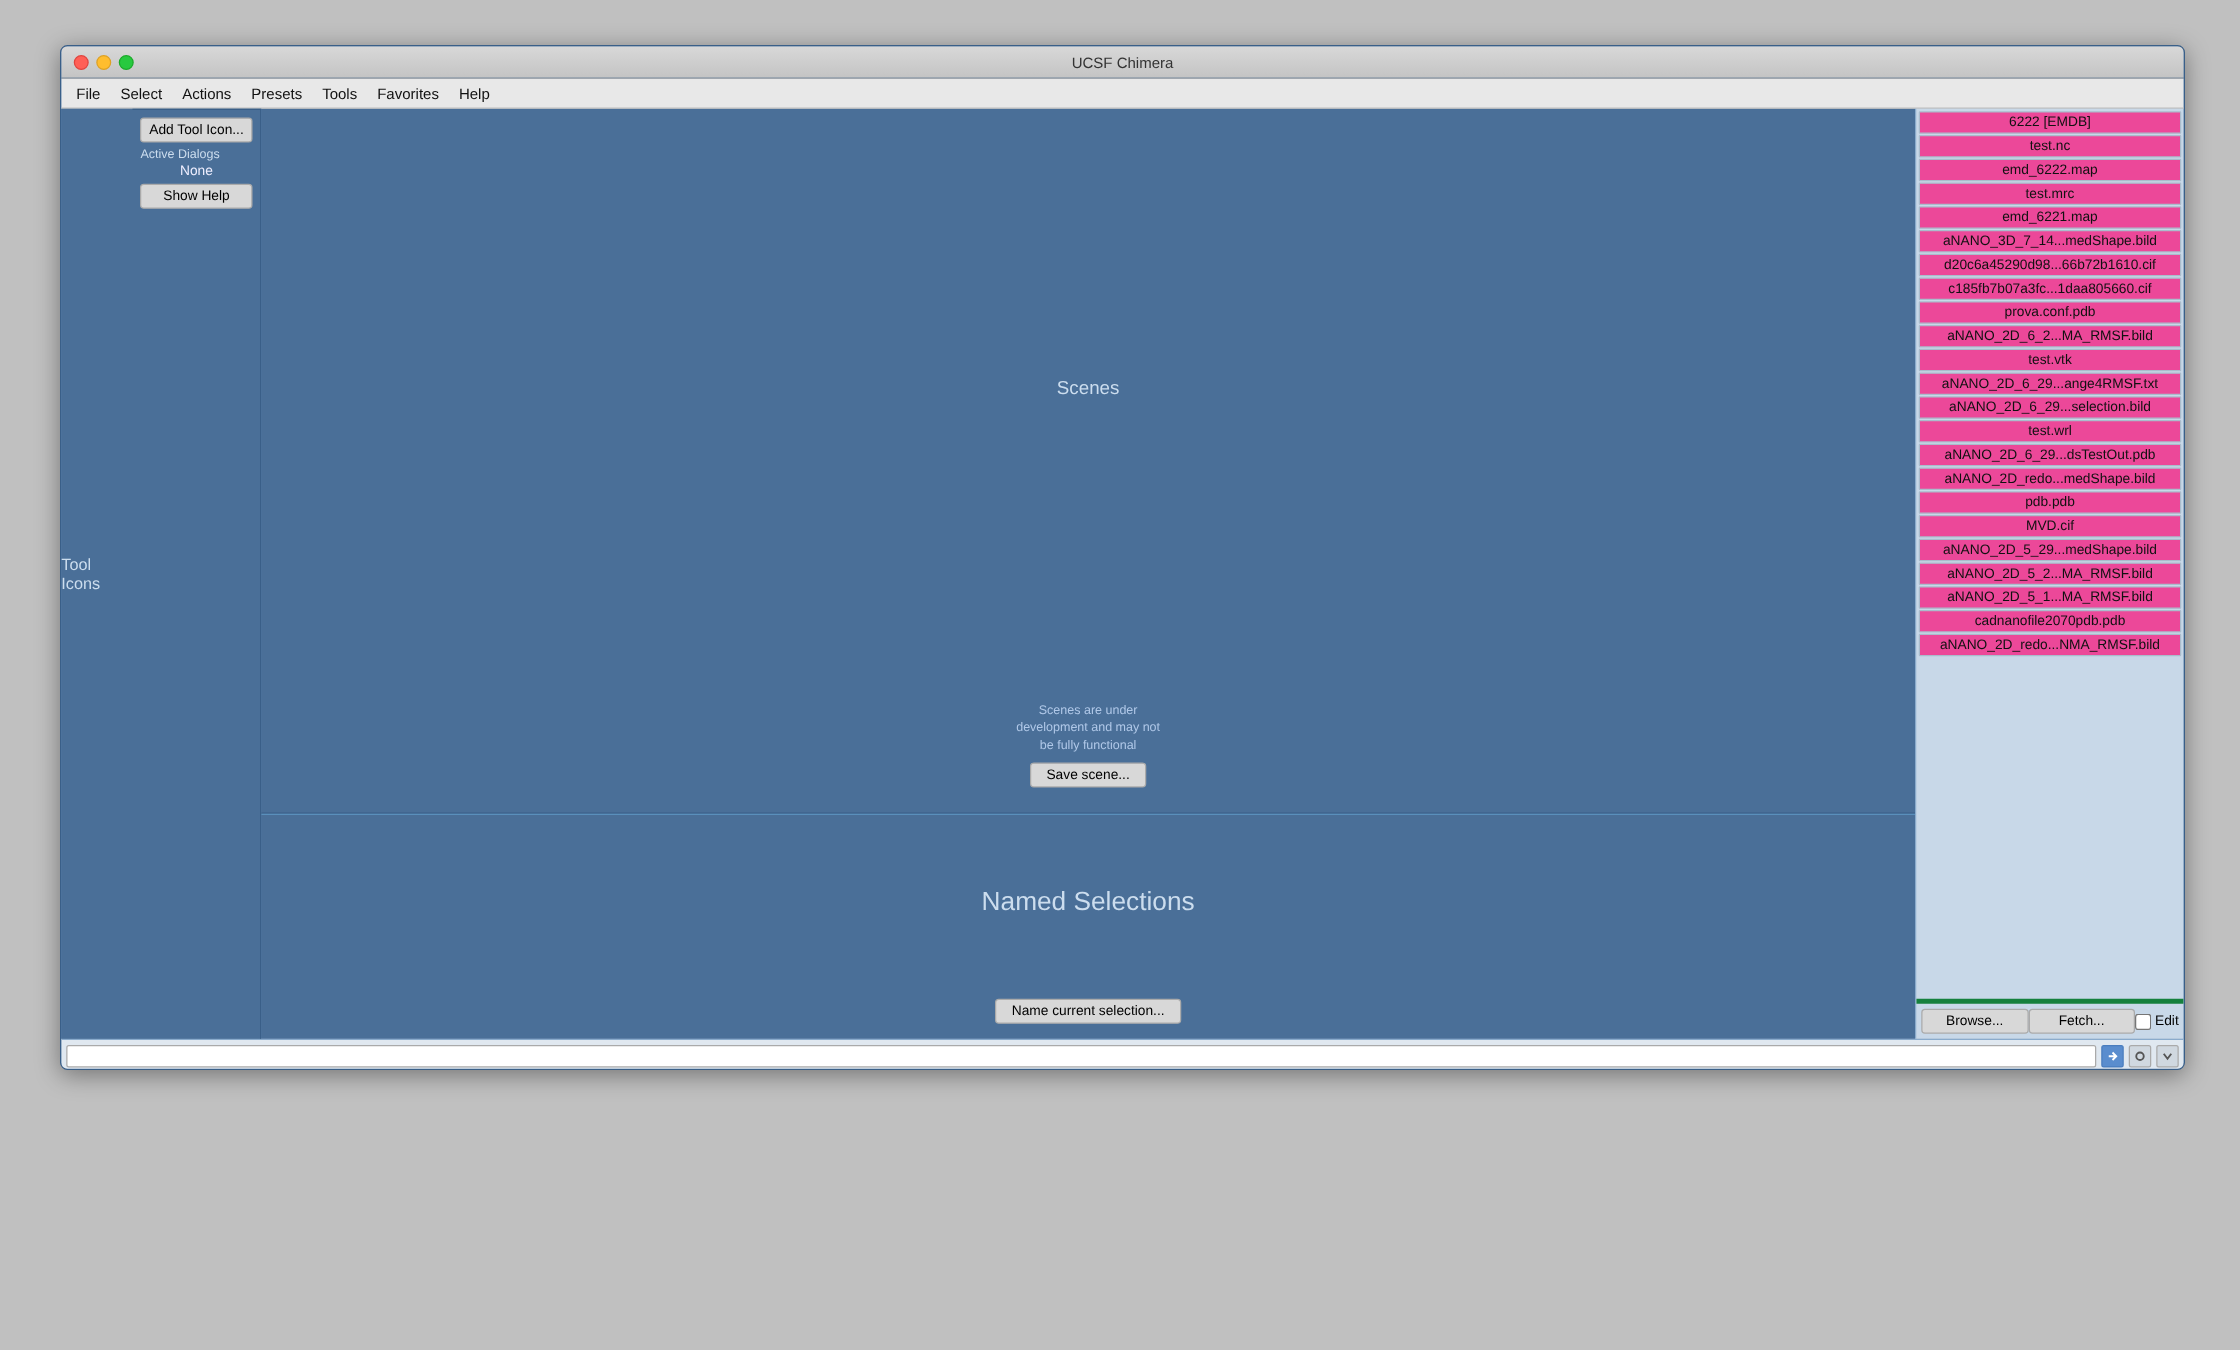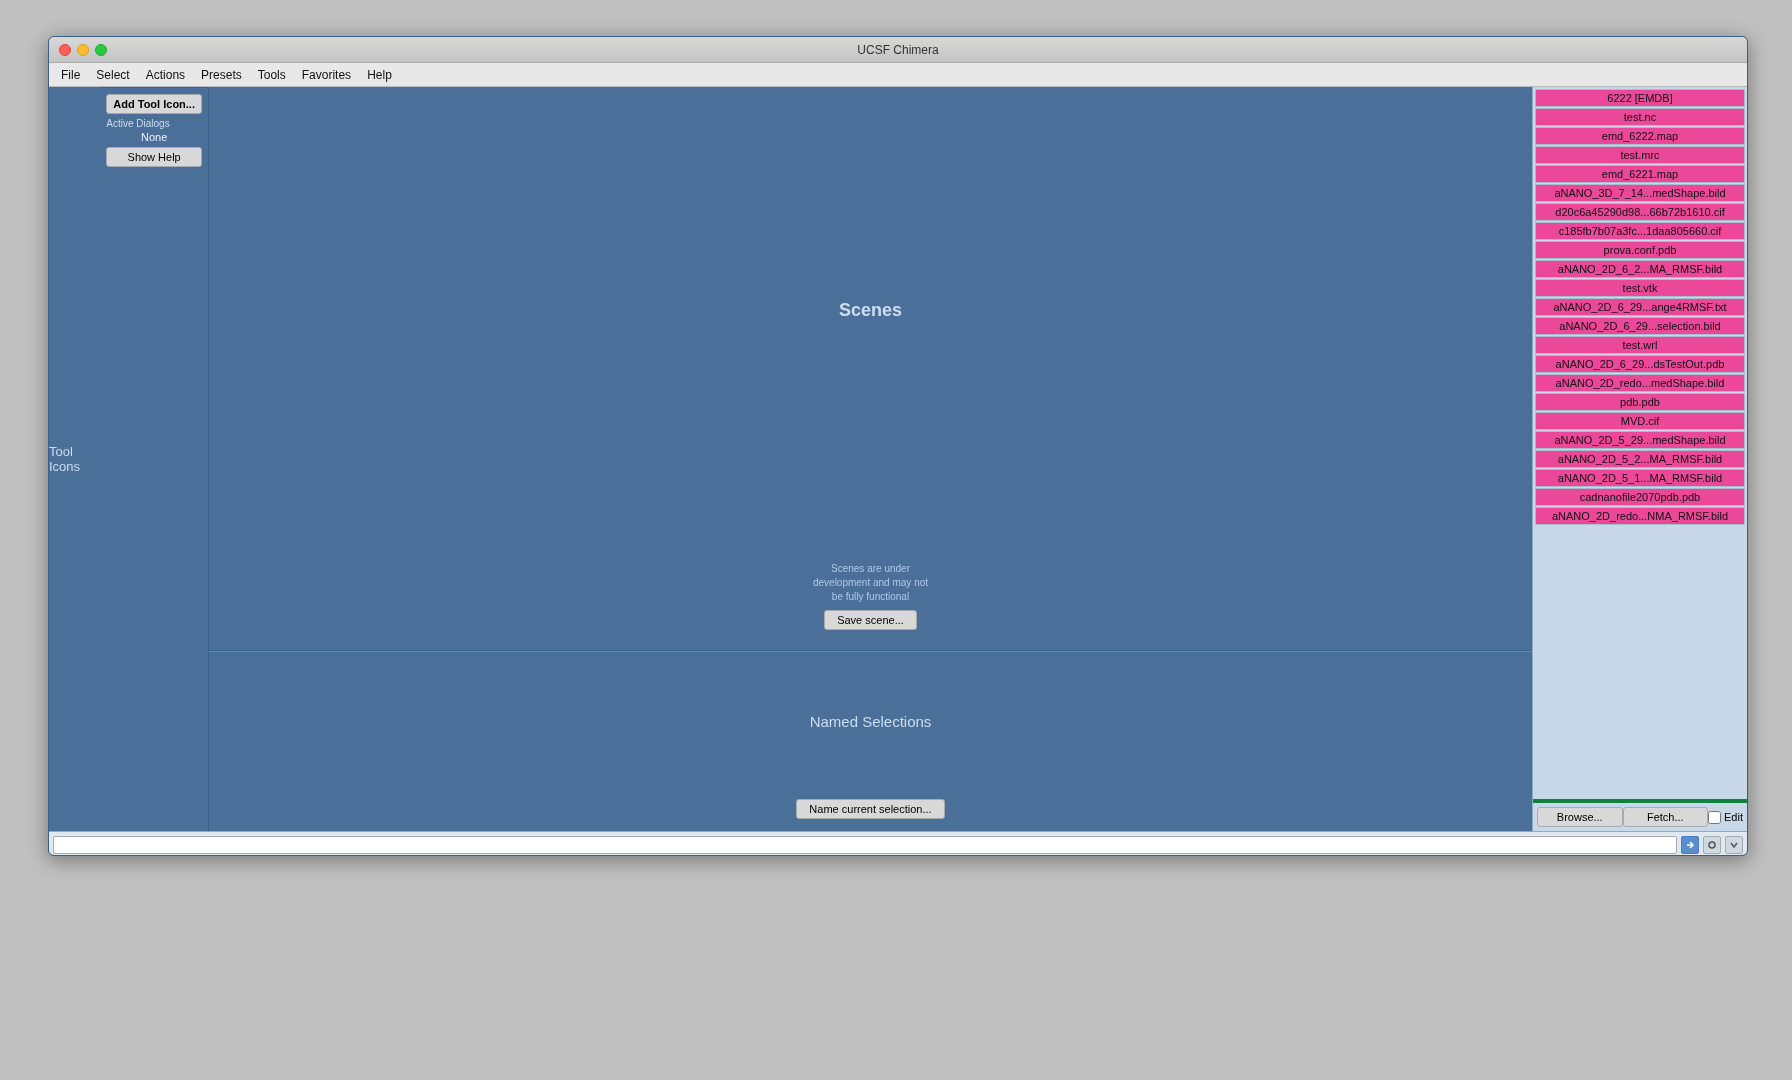--- a/index.html
+++ b/index.html
@@ -112,21 +112,20 @@
     .add-tool-btn {
       width: 100%;
       margin-bottom: 4px;
       padding: 3px 6px;
       background: #d8d8d8;
       border: 1px solid #aaa;
       border-radius: 3px;
       cursor: pointer;
       font-size: 11px;
       text-align: center;
-      font-weight: bold;
     }
     .active-dialogs-label {
       font-size: 10px;
       color: #cde;
       margin-bottom: 2px;
     }
     .active-dialogs-value {
       font-size: 11px;
       color: #eef;
       text-align: center;
@@ -157,23 +156,22 @@
       background: #4a6f98;
       display: flex;
       flex-direction: column;
       align-items: center;
       justify-content: center;
       border-bottom: 1px solid #3a5f88;
       position: relative;
     }
     .scenes-title {
       color: #cde;
-      font-size: 18px;
+      font-size: 15px;
       margin-bottom: 116px;
-      font-weight: bold;
     }
     .scenes-bottom {
       position: absolute;
       bottom: 20px;
       display: flex;
       flex-direction: column;
       align-items: center;
       gap: 6px;
     }
     .scenes-warning {
@@ -197,21 +195,21 @@
       background: #4a6f98;
       display: flex;
       flex-direction: column;
       align-items: center;
       justify-content: center;
       border-top: 1px solid #5a8fbb;
       position: relative;
     }
     .selections-title {
       color: #cde;
-      font-size: 15px;
+      font-size: 21px;
       margin-bottom: 40px;
     }
     .name-selection-btn {
       position: absolute;
       bottom: 12px;
       padding: 3px 12px;
       background: #d8d8d8;
       border: 1px solid #aaa;
       border-radius: 3px;
       cursor: pointer;

